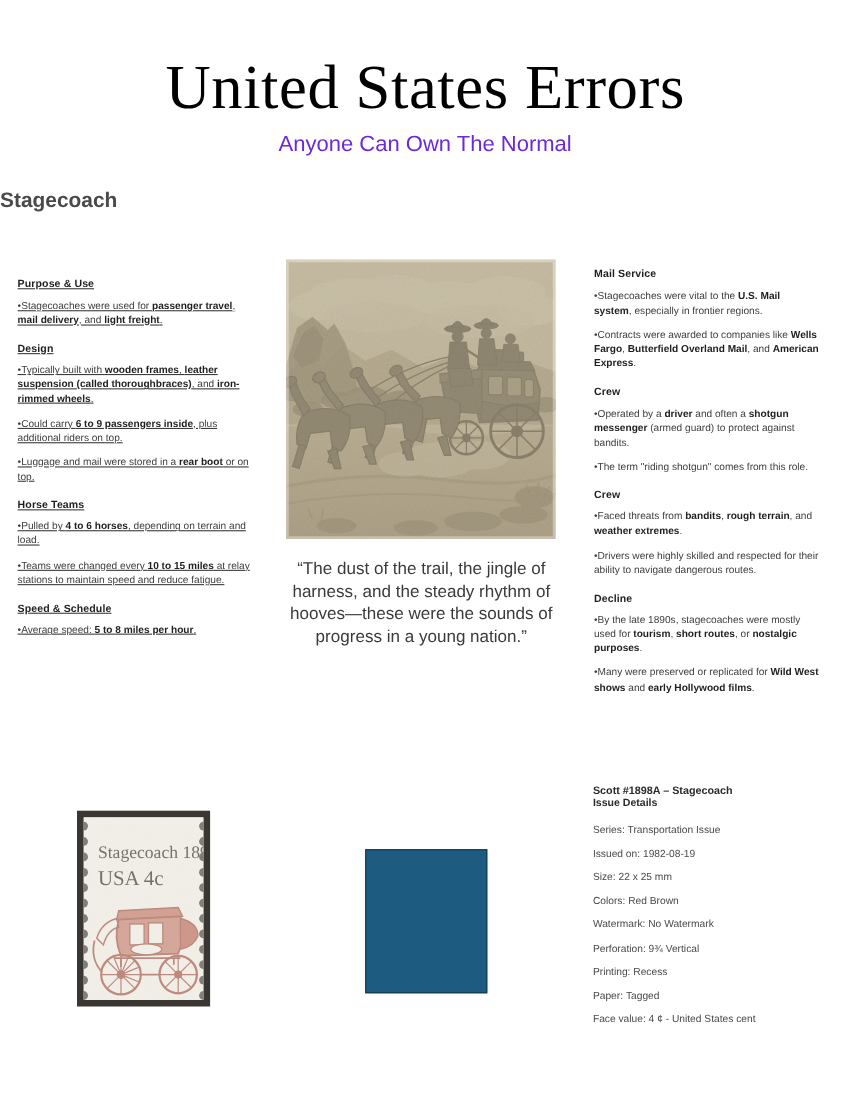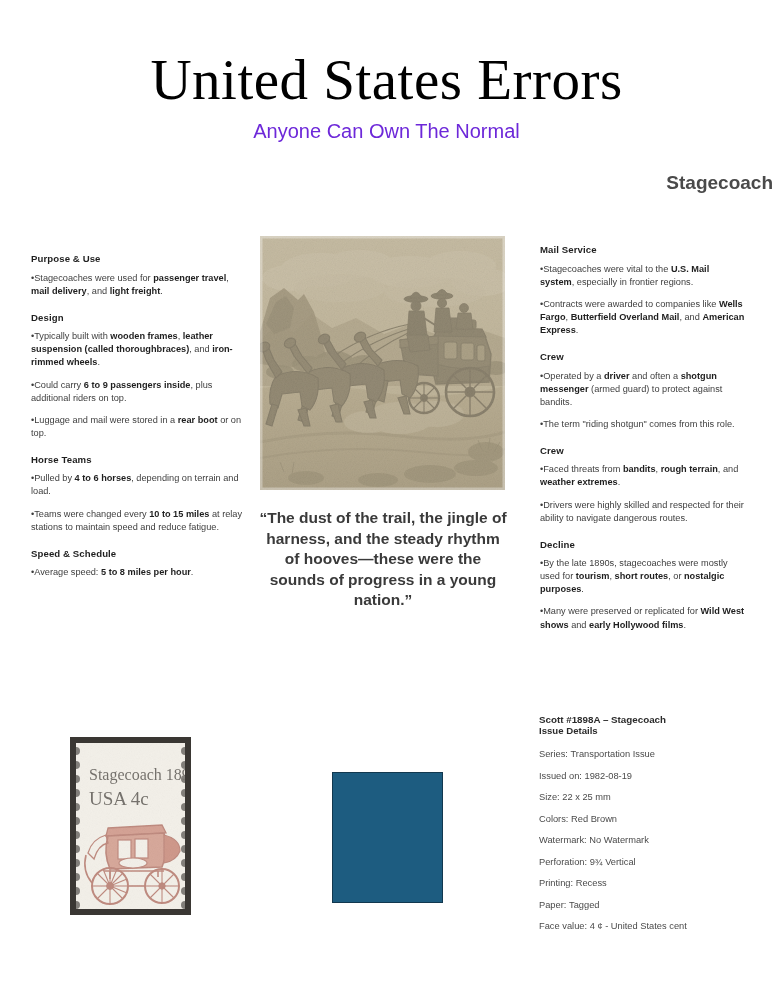--- a/index.html
+++ b/index.html
@@ -39,35 +39,35 @@
     text-align: center;
     font-size: 20px;
     font-weight: 400;
     color: #6d28d9;
   }
   .page-section-title {
     position: absolute;
     top: 172px;
     left: 0;
     width: 773px;
-    text-align: right;
+    text-align: left;
     font-size: 19px;
     font-weight: 700;
     color: #4a4a4a;
   }
 
   
   .col {
     position: absolute;
     top: 252px;
     font-size: 9.2px;
     line-height: 1.42;
     color: #3d3d3d;
   }
-  .col-left  { left: 31px;  width: 213px; }
+  .col-left  { left: 16px;  width: 213px; text-decoration: underline; }
   .col-right { left: 540px; width: 205px; top: 243px; }
 
   .col h3 {
     margin: 0 0 6px 0;
     font-size: 9.6px;
     font-weight: 700;
     color: #1f1f1f;
     letter-spacing: 0.1px;
   }
   .col h3.spaced { margin-top: 13px; }
@@ -89,21 +89,21 @@
   .engraving svg { display: block; }
 
   
   .quote {
     position: absolute;
     left: 258px;
     top: 508px;
     width: 250px;
     text-align: center;
     font-size: 15.5px;
-    font-weight: 700;
+    font-weight: 400;
     line-height: 1.33;
     color: #3a3a3a;
   }
 
   
   .stamp-wrap {
     position: absolute;
     left: 70px;
     top: 737px;
     width: 121px;

